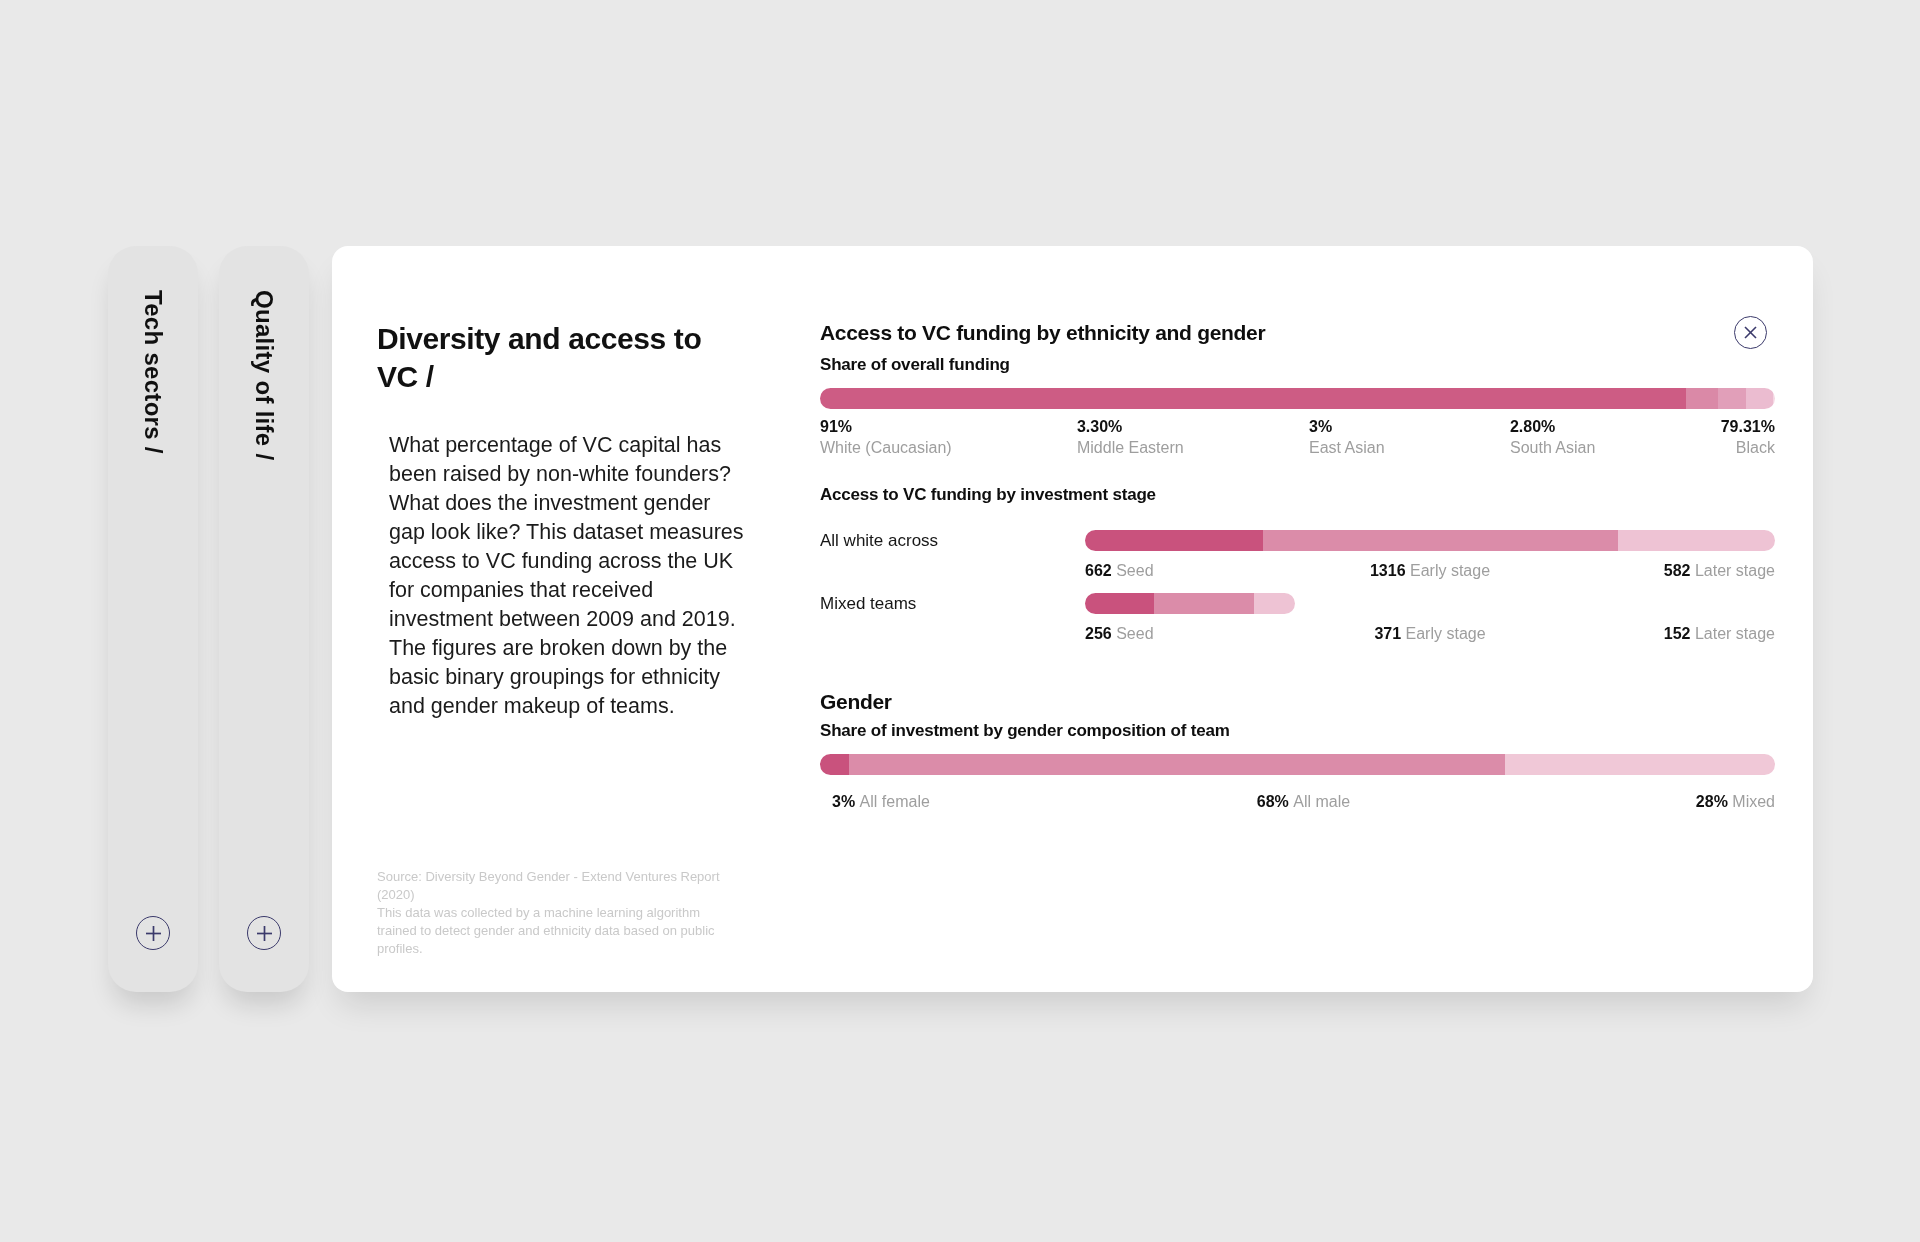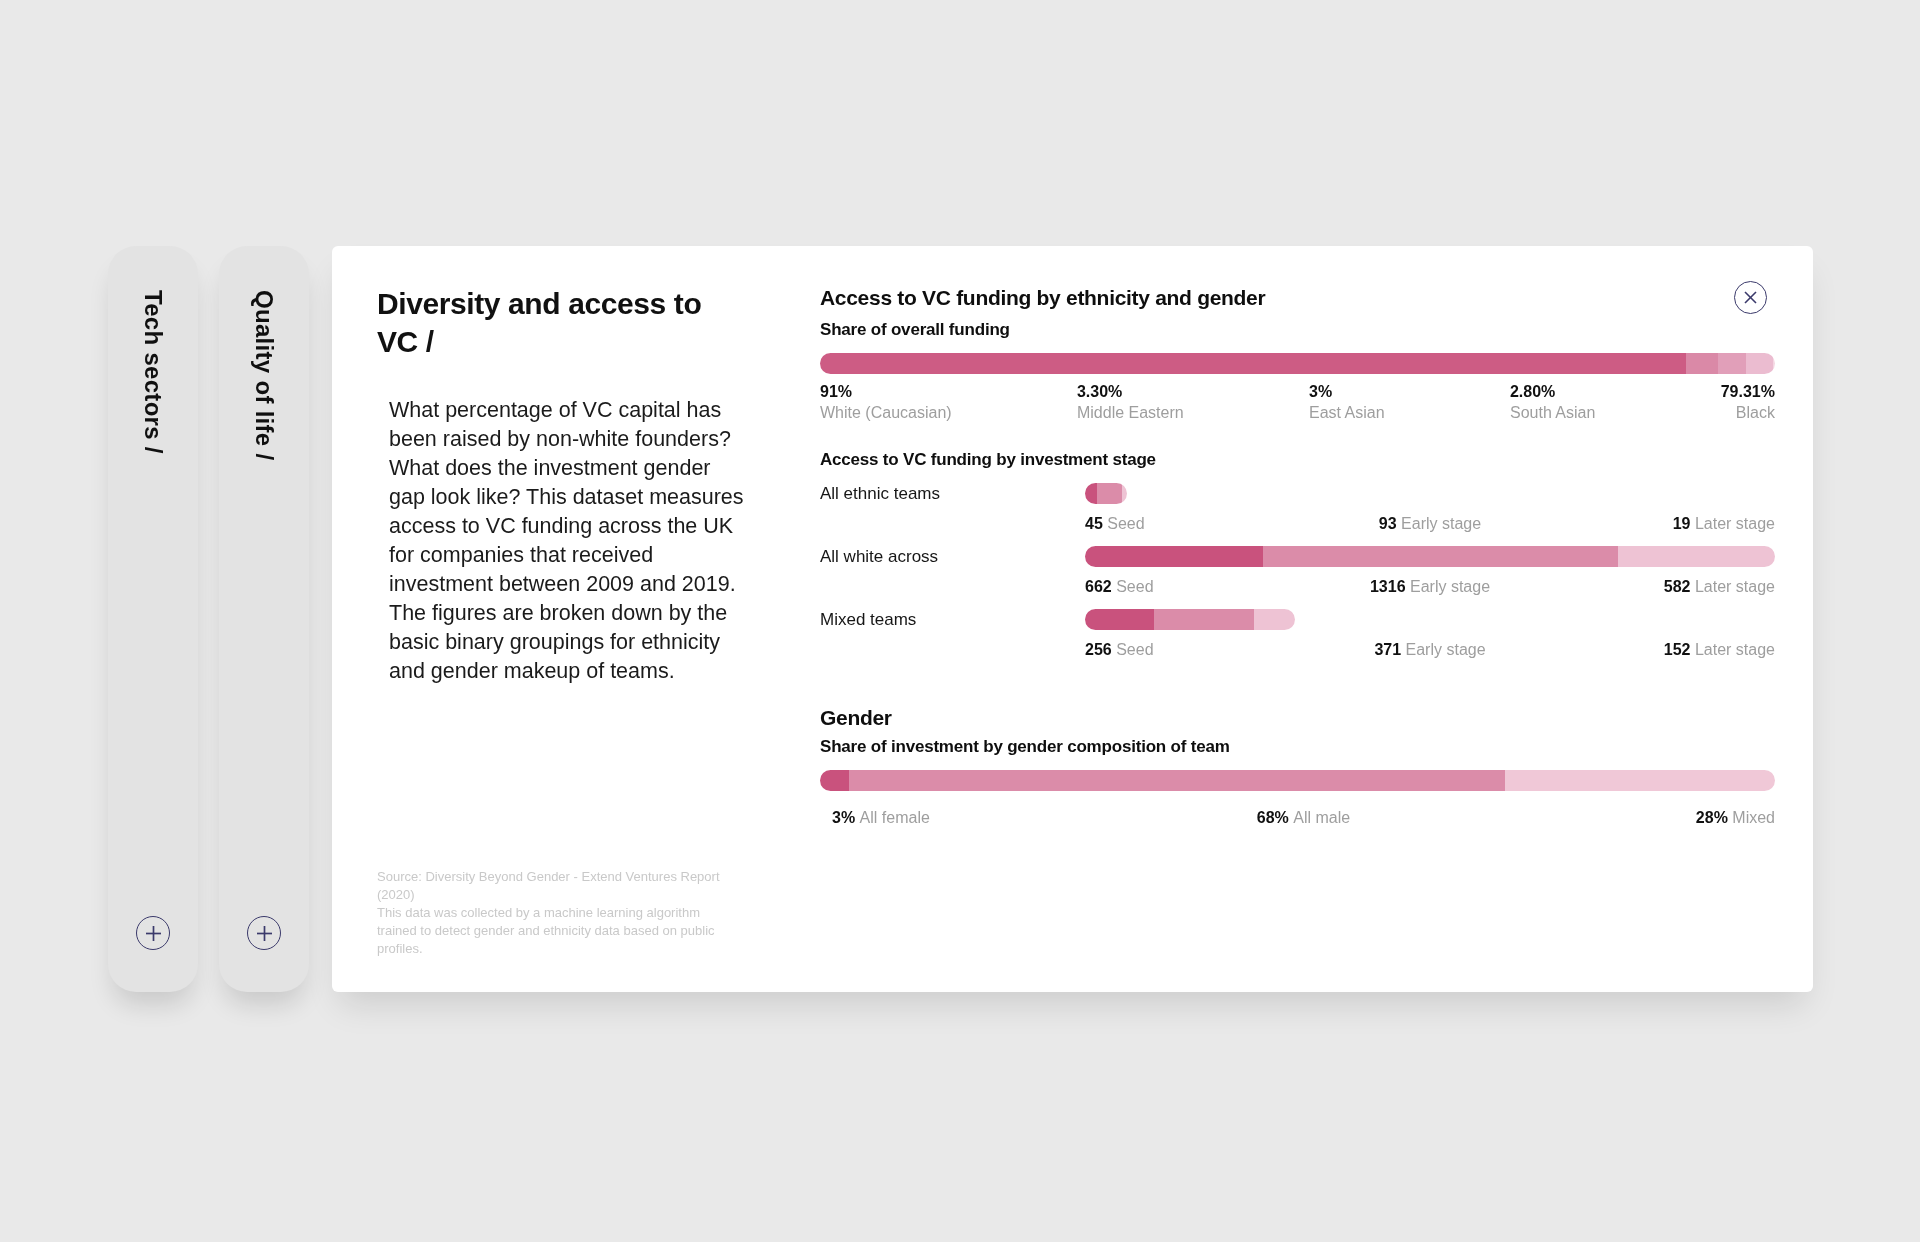--- a/index.html
+++ b/index.html
@@ -26,23 +26,23 @@
   .plus-btn{
     position:absolute;bottom:42px;left:50%;transform:translateX(-50%);
     width:34px;height:34px;border-radius:50%;
     border:1.7px solid #3b3a6b;background:transparent;
     display:flex;align-items:center;justify-content:center;
     padding:0;cursor:pointer;box-sizing:border-box;
   }
   
   .card{
     position:absolute;left:332px;top:246px;width:1481px;height:746px;
-    background:#ffffff;border-radius:6px;
+    background:#ffffff;border-radius:16px;
     box-shadow:0 20px 32px -8px rgba(0,0,0,.12);
-    box-sizing:border-box;padding:39px 38px 34px 45px;
+    box-sizing:border-box;padding:74px 38px 34px 45px;
     display:flex;
   }
   .card-left{width:380px;margin-right:63px;display:flex;flex-direction:column;flex-shrink:0;}
   .title{
     font-size:30px;line-height:38px;font-weight:700;letter-spacing:-.4px;
     color:#111;margin:0 0 23px;max-width:350px;
   }
   .desc{font-size:21.5px;line-height:29px;color:#1b1b1b;margin:12px;max-width:378px;}
   .source{margin-top:auto;font-size:13px;line-height:18px;color:#c9c9c9;max-width:350px;}
   .source div{margin:0;}
@@ -147,35 +147,20 @@
         </div>
         <div class="lab-item">
           <div class="pct">79.31%</div>
           <div class="nm">Black</div>
         </div>
       </div>
 
     <h3 class="sub stage-sub">Access to VC funding by investment stage</h3>
     <div>
         <div class="stage-row">
-          <div class="row-top">
-            <div class="row-label">All ethnic teams</div>
-            <div class="barwrap">
-              <div class="rbar" style="width: 6.13281%;">
-                <div style="width: 28.6624%; background: rgb(201, 82, 125);"></div>
-                <div style="width: 59.2357%; background: rgb(219, 140, 169);"></div>
-                <div style="width: 12.1019%; background: rgb(238, 195, 212);"></div>
-              </div>
-            </div>
-          </div>
-          <div class="row-nums">
-            <div class="cell-l"><span class="pct">45</span> <span class="nm">Seed</span></div>
-            <div class="cell-c"><span class="pct">93</span> <span class="nm">Early stage</span></div>
-            <div class="cell-r"><span class="pct">19</span> <span class="nm">Later stage</span></div>
-          </div>
         </div>
         <div class="stage-row">
           <div class="row-top">
             <div class="row-label">All white across</div>
             <div class="barwrap">
               <div class="rbar" style="width: 100%;">
                 <div style="width: 25.8594%; background: rgb(201, 82, 125);"></div>
                 <div style="width: 51.4062%; background: rgb(219, 140, 169);"></div>
                 <div style="width: 22.7344%; background: rgb(238, 195, 212);"></div>
               </div>

